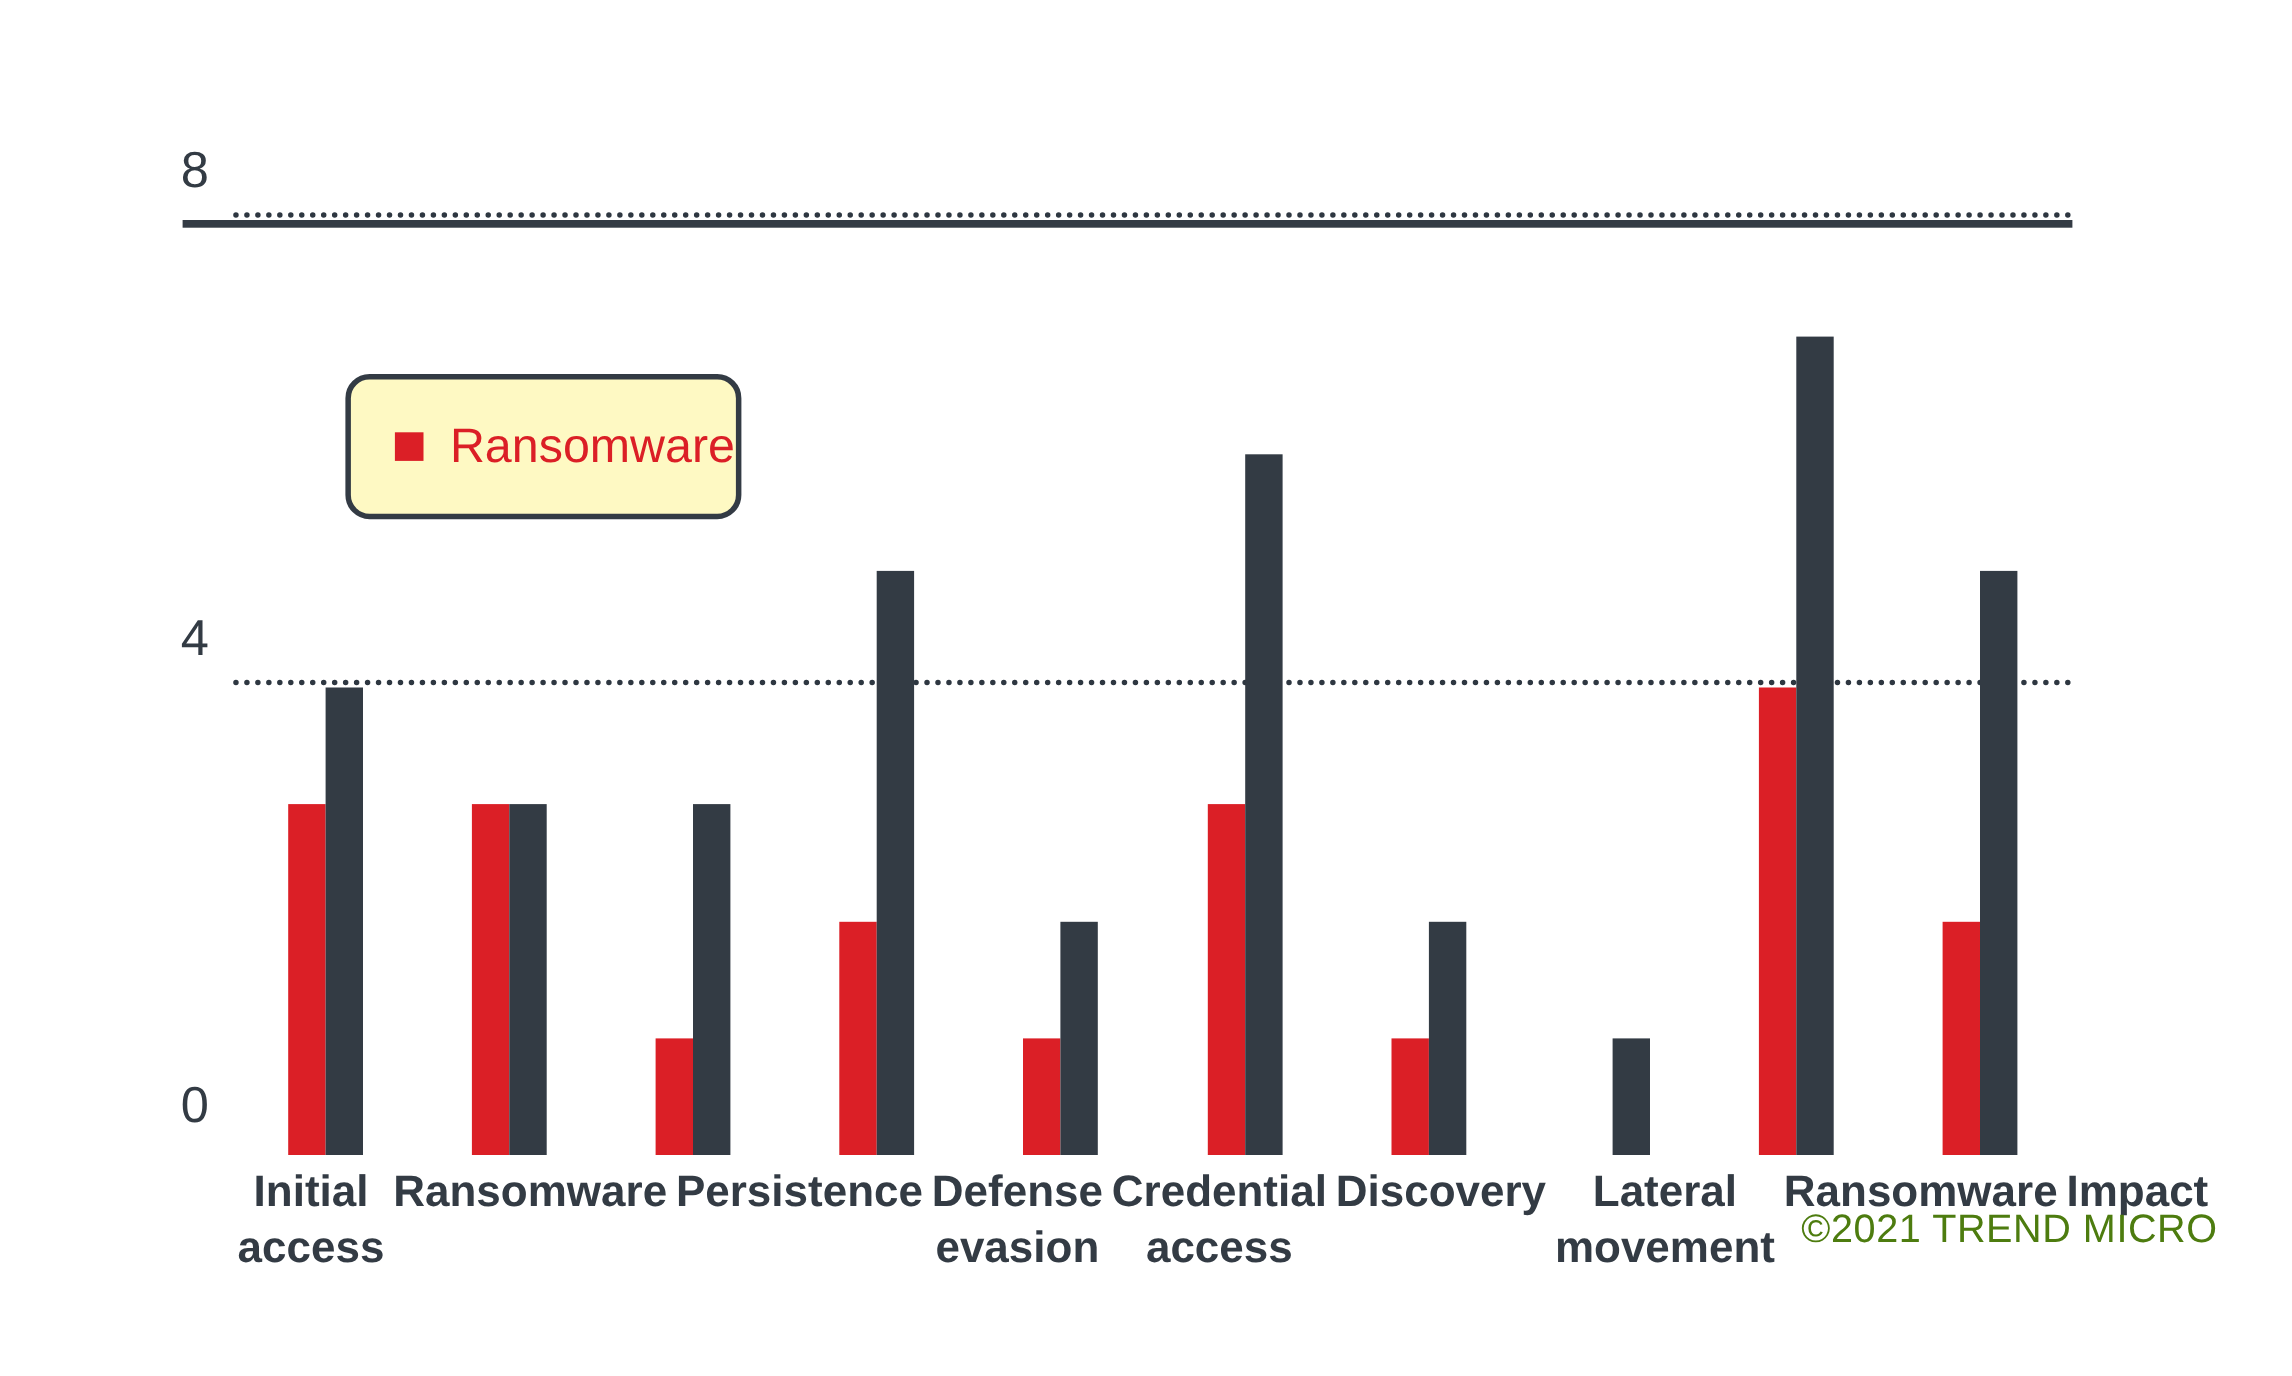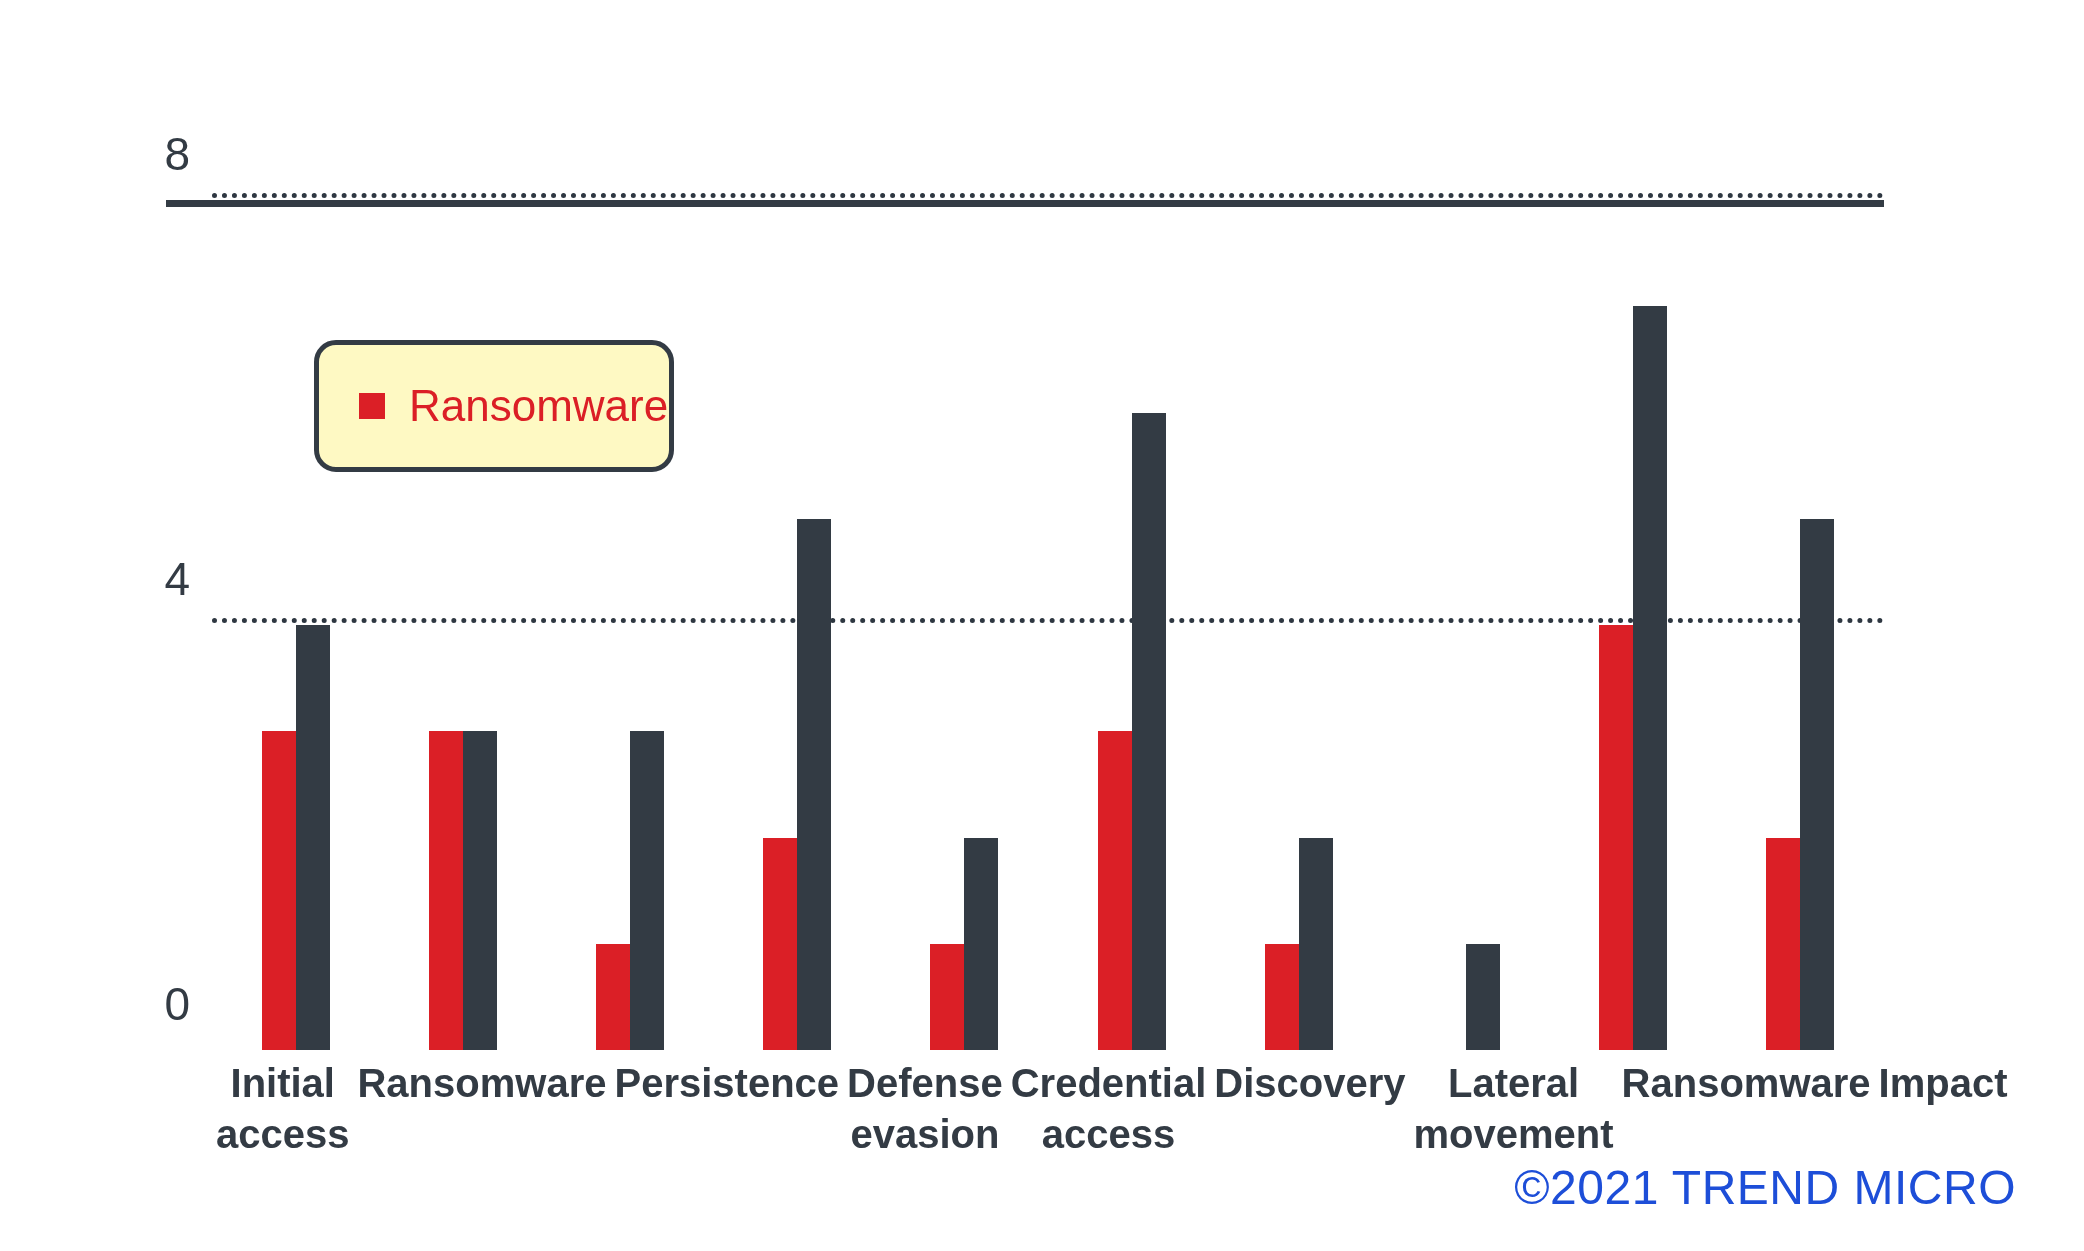--- a/index.html
+++ b/index.html
@@ -142,24 +142,24 @@
     line-height: 1;
     white-space: nowrap;
   }
   .legend-text.ransomware { color: #db1f26; }
   .legend-text.botnet     { color: #333b44; }
 
   
   .copyright {
     position: absolute;
     right: 68px;
-    top: 1160px;
-    font-size: 48px;
+    top: 1096px;
+    font-size: 36px;
     letter-spacing: 0.5px;
-    color: #1d4ed8;
+    color: #4d7c0f;
     white-space: nowrap;
   }
 </style>
 </head>
 <body>
 
 <div id="chart-root">
 
   <div class="plot-area">
 

